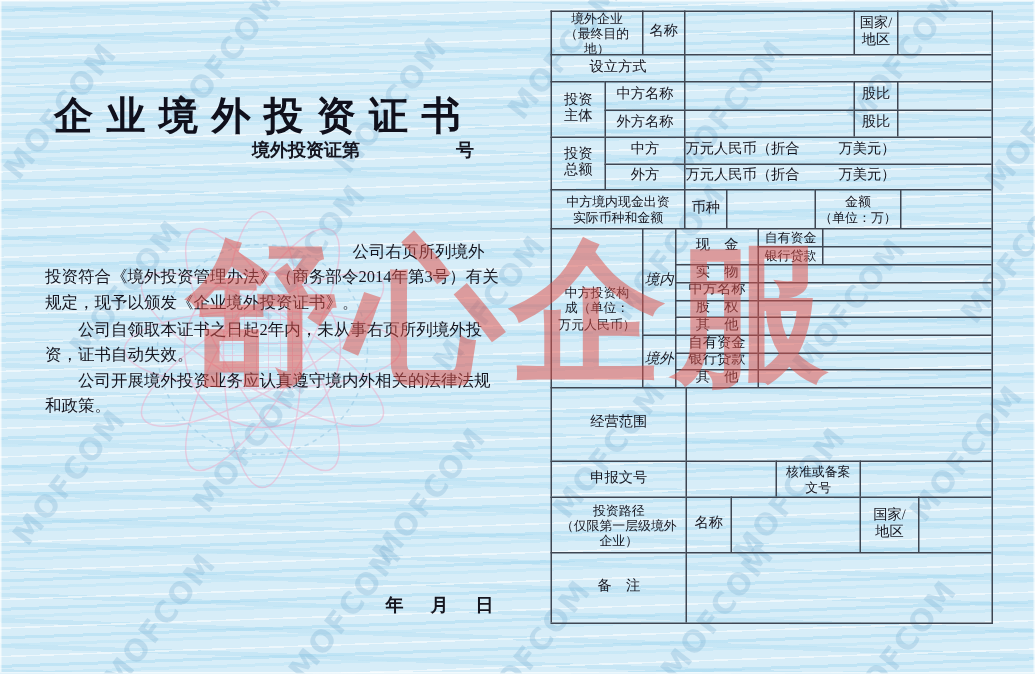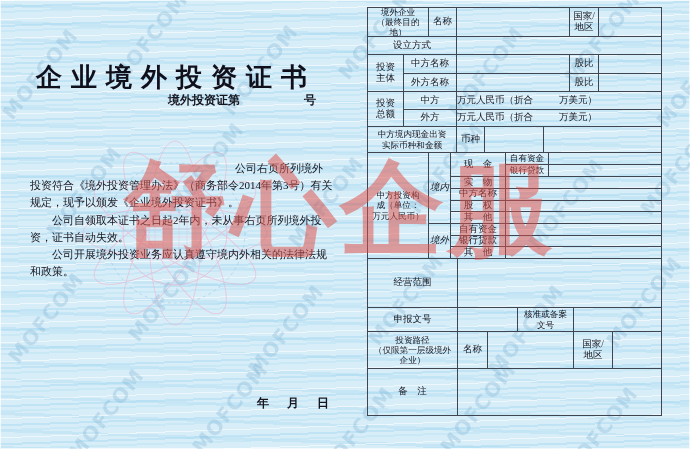--- a/index.html
+++ b/index.html
@@ -195,20 +195,22 @@
           </div>
         </div>
       </div>
     </div>
 
     <div class="tr" style="height:26px">
       <div class="tc w89 fs8">中方境内现金出资
 实际币种和金额</div>
       <div class="tc w28">币种</div>
       <div class="tc w59"></div>
+      <div class="tc w57 fs8">金额
+（单位：万）</div>
       <div class="tc wfill"></div>
     </div>
 
     <div class="tr" style="height:106px">
       <div class="tc w61 fs8">中方投资构
 成（单位：
 万元人民币）</div>
       <div class="col">
         <div class="tr" style="height:71px">
           <div class="tc w22">境内</div>

